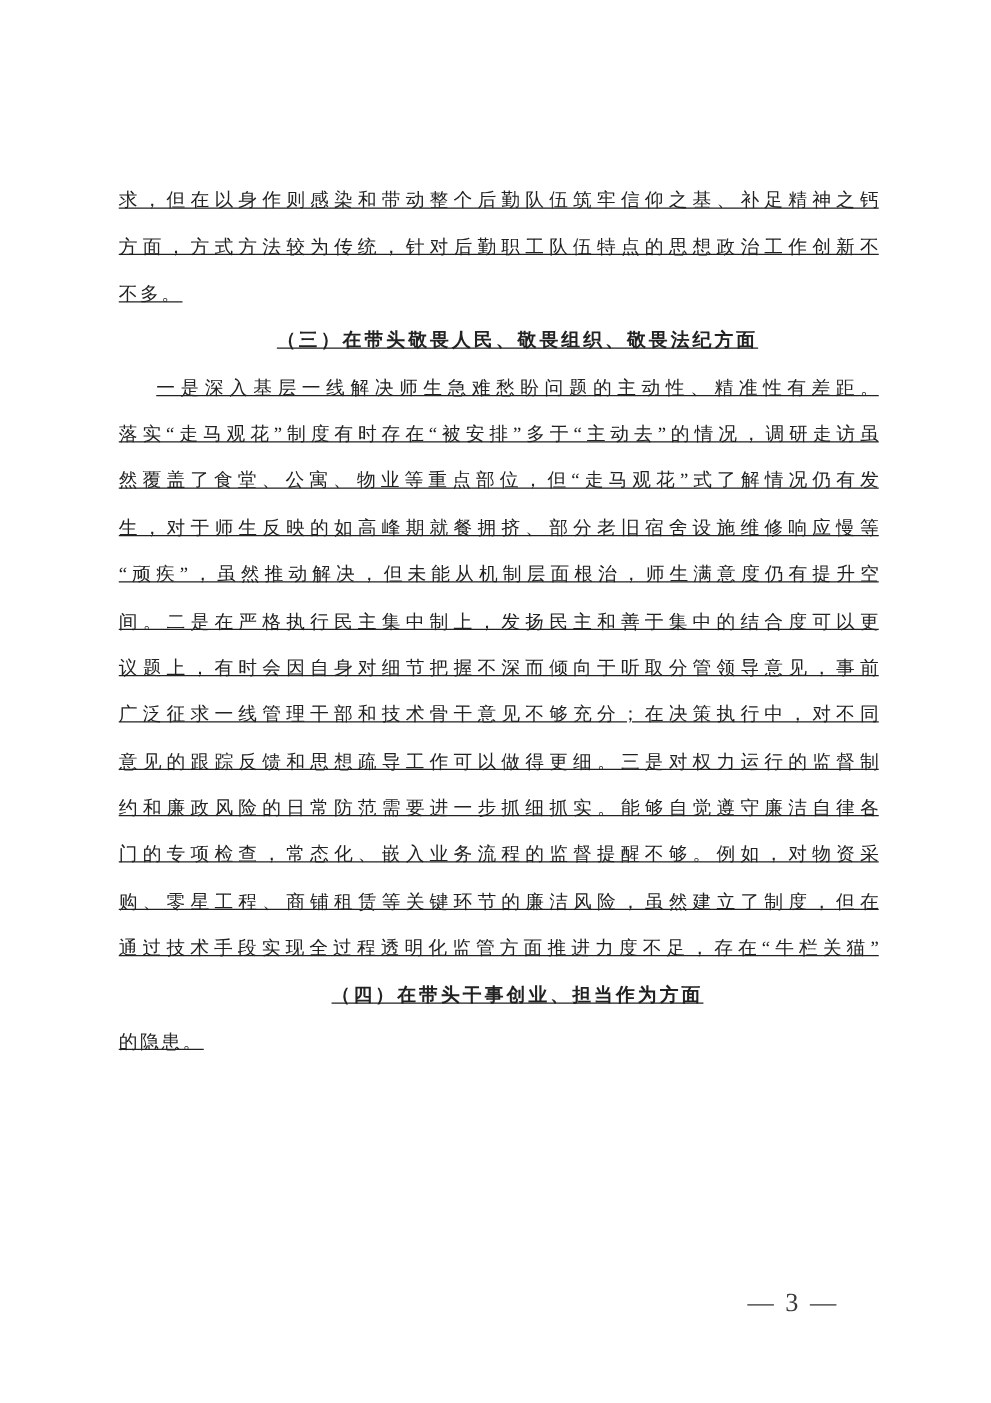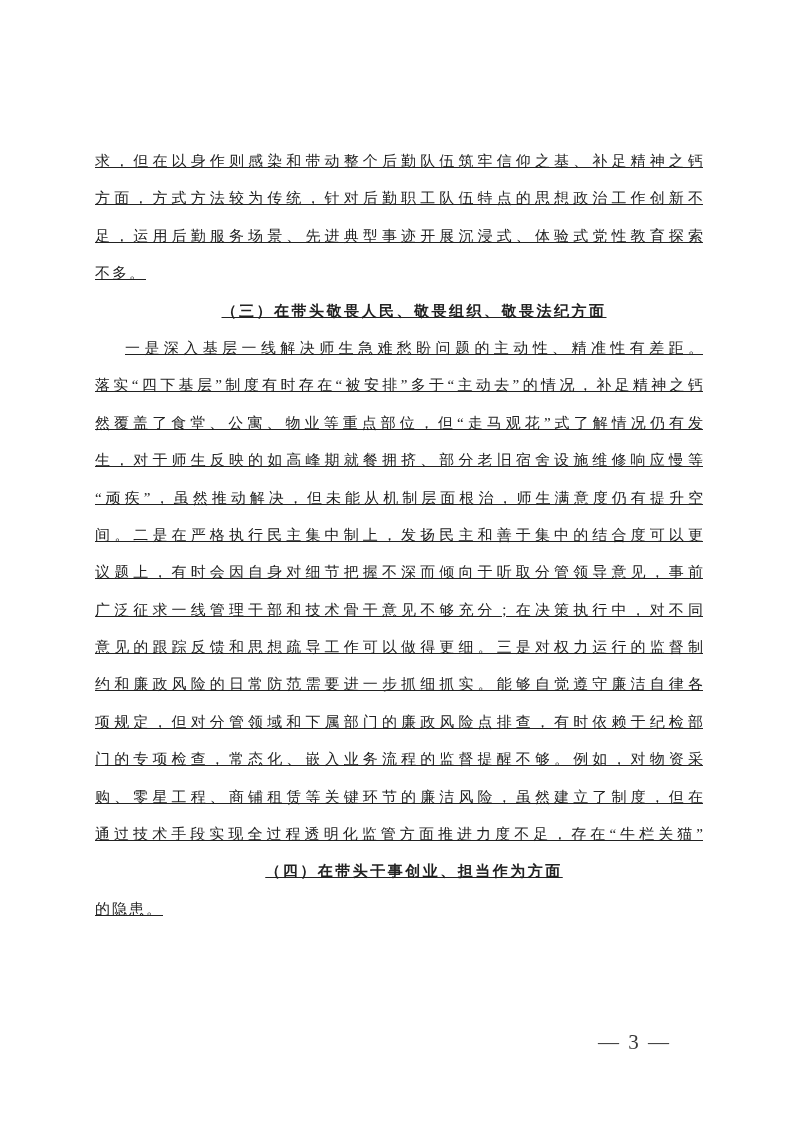--- a/index.html
+++ b/index.html
@@ -60,34 +60,32 @@
     color: #3a3a3a;
   }
 </style>
 </head>
 <body>
 
 <div class="page">
   <div class="text-block">
     <div class="line j">求，但在以身作则感染和带动整个后勤队伍筑牢信仰之基、补足精神之钙</div>
     <div class="line j">方面，方式方法较为传统，针对后勤职工队伍特点的思想政治工作创新不</div>
-    <div class="line j">足，运用后勤服务场景、先进典型事迹开展沉浸式、体验式党性教育探索</div>
     <div class="line short">不多。</div>
     <div class="line heading indent">（三）在带头敬畏人民、敬畏组织、敬畏法纪方面</div>
     <div class="line j indent">一是深入基层一线解决师生急难愁盼问题的主动性、精准性有差距。</div>
-    <div class="line j">落实“四下基层”制度有时存在“被安排”多于“主动去”的情况，补足精神之钙</div>
+    <div class="line j">落实“走马观花”制度有时存在“被安排”多于“主动去”的情况，调研走访虽</div>
     <div class="line j">然覆盖了食堂、公寓、物业等重点部位，但“走马观花”式了解情况仍有发</div>
     <div class="line j">生，对于师生反映的如高峰期就餐拥挤、部分老旧宿舍设施维修响应慢等</div>
     <div class="line j">“顽疾”，虽然推动解决，但未能从机制层面根治，师生满意度仍有提升空</div>
     <div class="line j">间。二是在严格执行民主集中制上，发扬民主和善于集中的结合度可以更</div>
     <div class="line j">议题上，有时会因自身对细节把握不深而倾向于听取分管领导意见，事前</div>
     <div class="line j">广泛征求一线管理干部和技术骨干意见不够充分；在决策执行中，对不同</div>
     <div class="line j">意见的跟踪反馈和思想疏导工作可以做得更细。三是对权力运行的监督制</div>
     <div class="line j">约和廉政风险的日常防范需要进一步抓细抓实。能够自觉遵守廉洁自律各</div>
-    <div class="line j">项规定，但对分管领域和下属部门的廉政风险点排查，有时依赖于纪检部</div>
     <div class="line j">门的专项检查，常态化、嵌入业务流程的监督提醒不够。例如，对物资采</div>
     <div class="line j">购、零星工程、商铺租赁等关键环节的廉洁风险，虽然建立了制度，但在</div>
     <div class="line j">通过技术手段实现全过程透明化监管方面推进力度不足，存在“牛栏关猫”</div>
     <div class="line heading indent">（四）在带头干事创业、担当作为方面</div>
     <div class="line short">的隐患。</div>
   </div>
   <div class="page-number">— 3 —</div>
 </div>
 
 </body></html>

